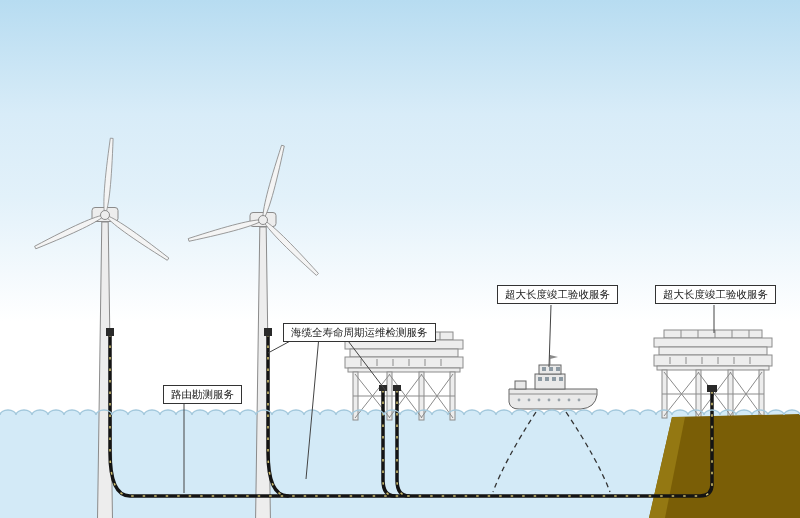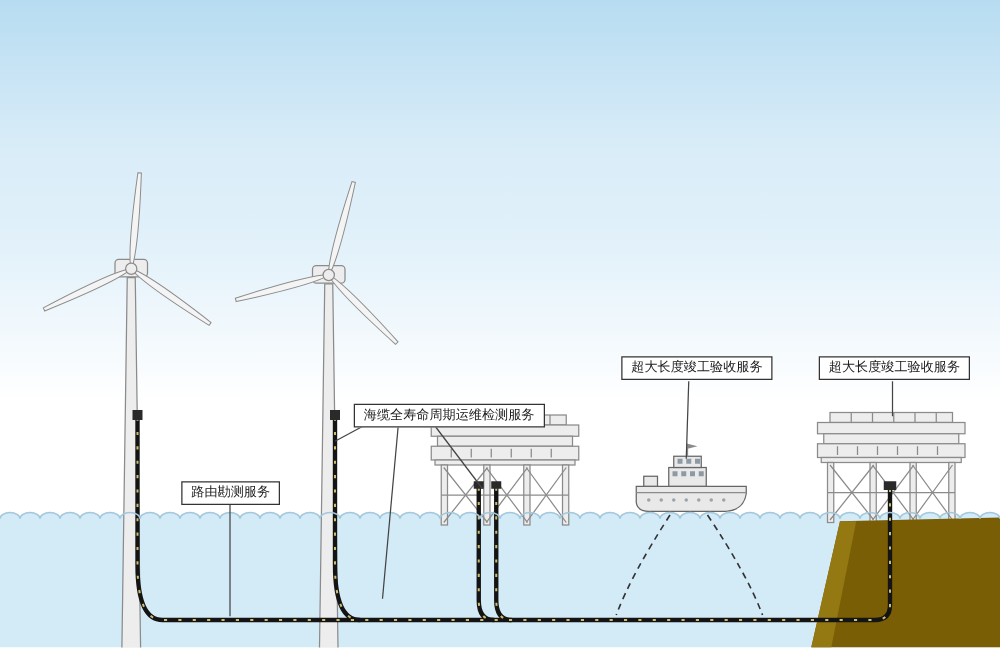--- a/index.html
+++ b/index.html
@@ -159,20 +159,20 @@
     <g>
       <path class="leader" d="M184,404 L184,493"></path>
       <path class="leader" d="M320,325 L268,353"></path>
       <path class="leader" d="M320,325 L306,479"></path>
       <path class="leader" d="M336,325 L386,391"></path>
       <path class="leader" d="M551,305 L549,367"></path>
       <path class="leader" d="M714,305 L714,333"></path>
     </g>
   </svg>
 
-  <div class="label" style="left:145px;top:385px">路由勘测服务</div>
+  <div class="label" style="left:163px;top:385px">路由勘测服务</div>
 
   <div class="label" style="left:283px;top:323px">海缆全寿命周期运维检测服务</div>
 
   <div class="label" style="left:497px;top:285px">超大长度竣工验收服务</div>
 
   <div class="label" style="left:655px;top:285px">超大长度竣工验收服务</div>
 </div>
 
 </body></html>

